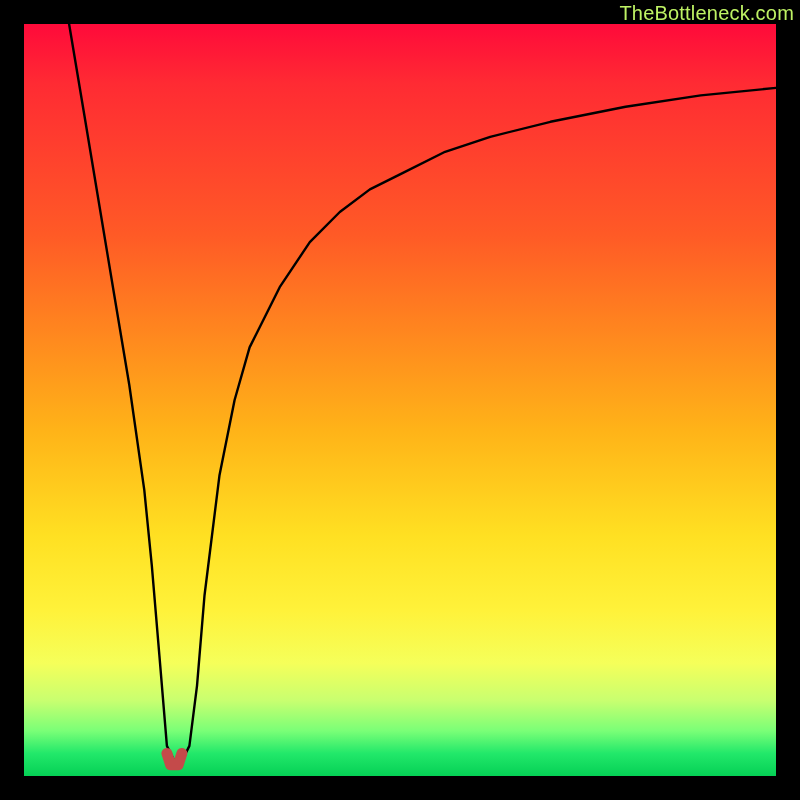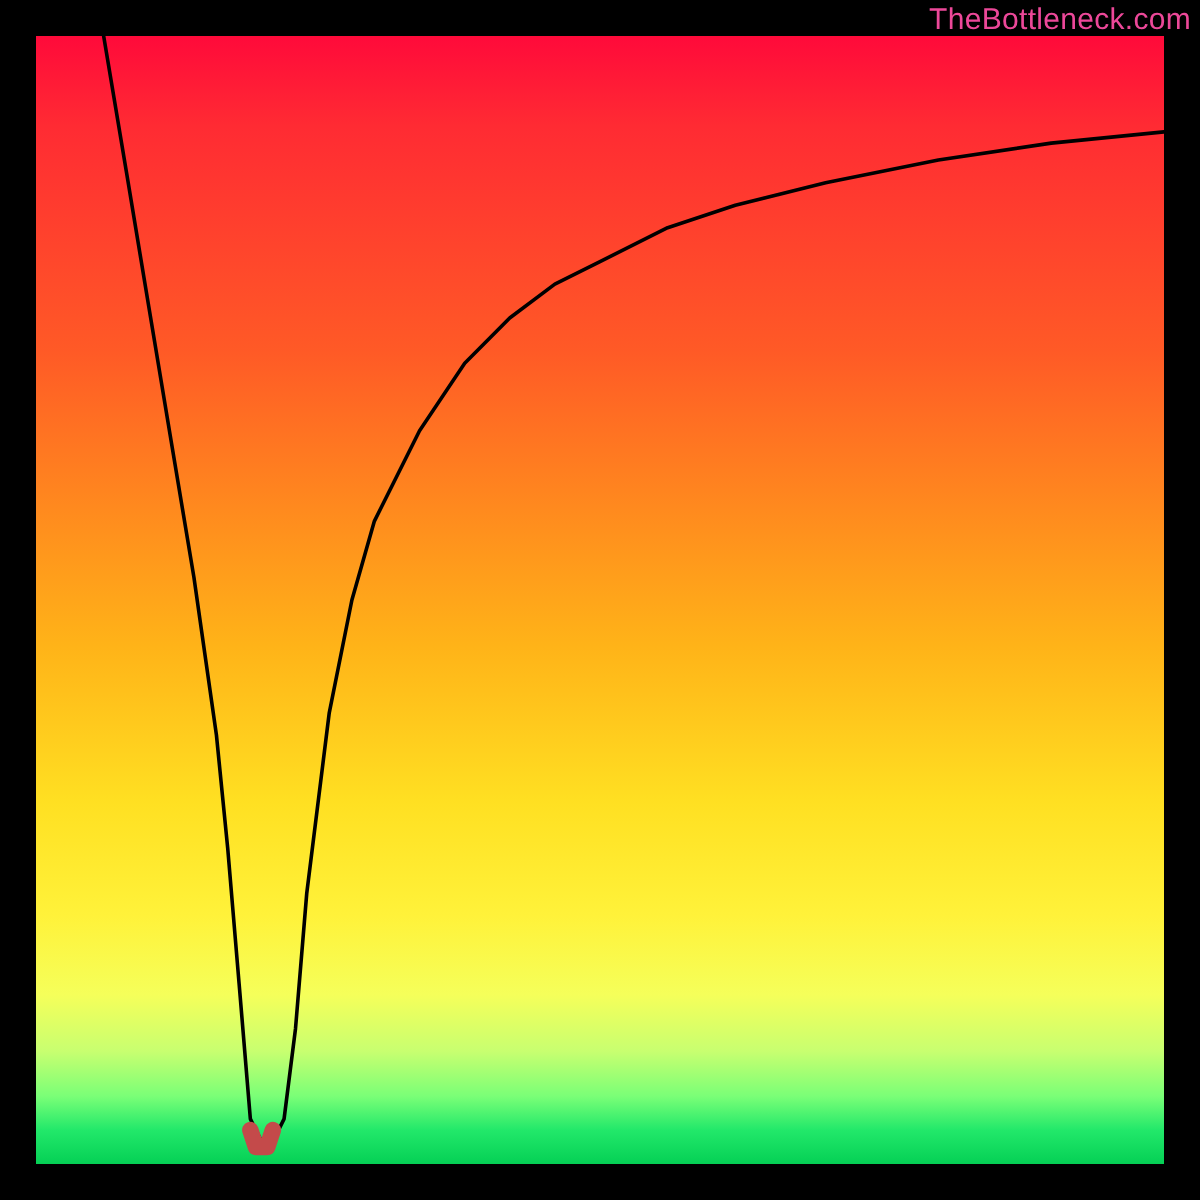--- a/index.html
+++ b/index.html
@@ -44,21 +44,21 @@
     left: 0;
     top: 0;
     width: 752px;
     height: 752px;
     pointer-events: none;
   }
   .watermark {
     position: absolute;
     top: 2px;
     right: 6px;
-    color: #ec4899;
+    color: #bef264;
     font-size: 20px;
     font-weight: 500;
     letter-spacing: 0.2px;
     user-select: none;
   }
 </style>
 </head>
 <body>
 
 <div class="frame">

